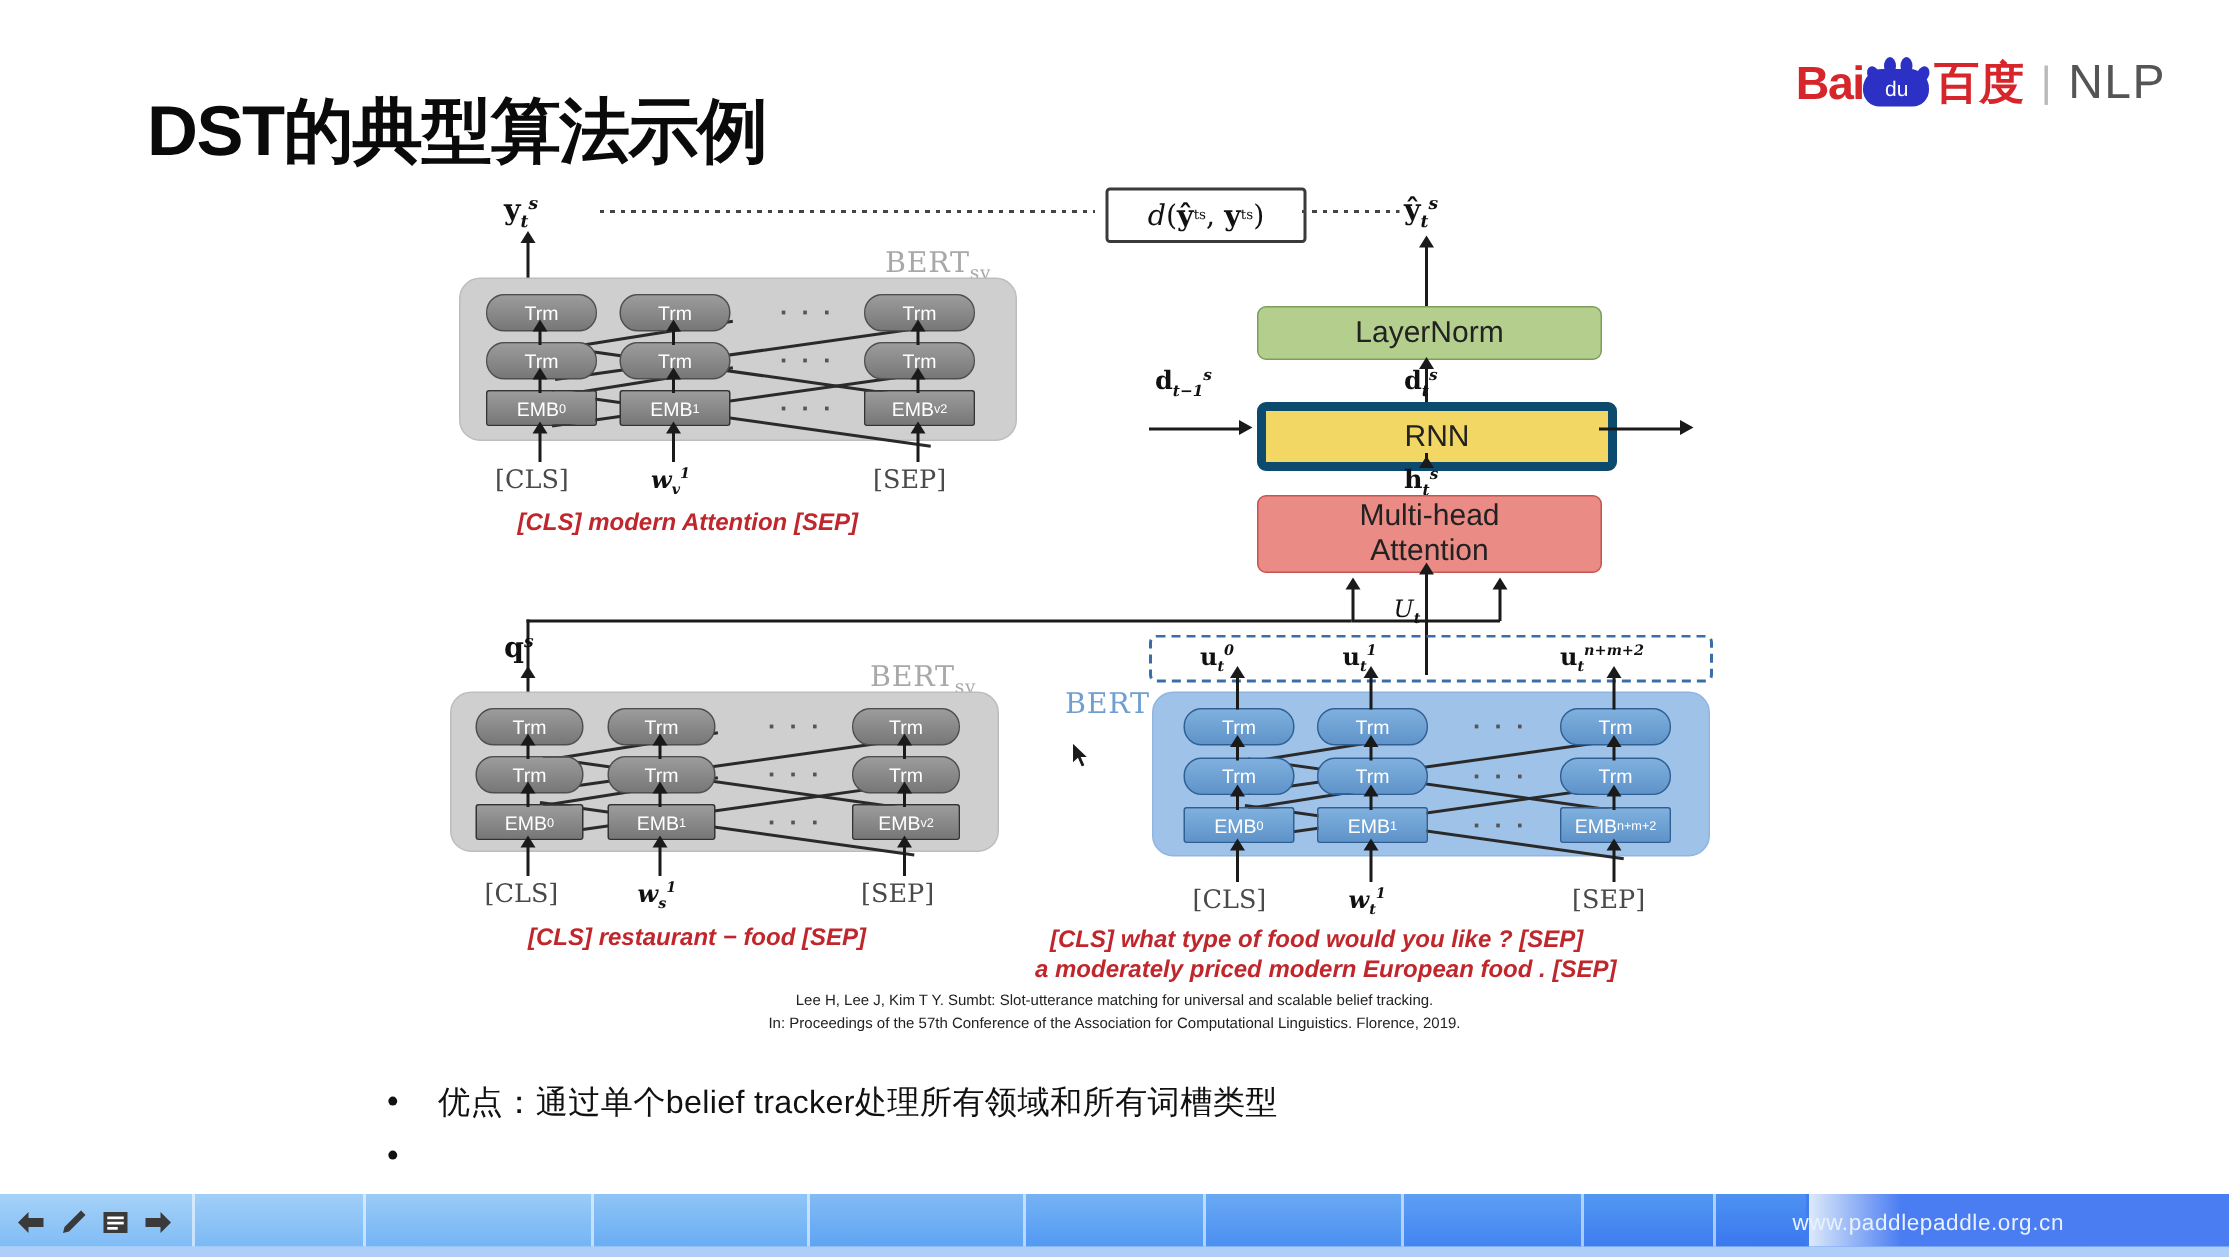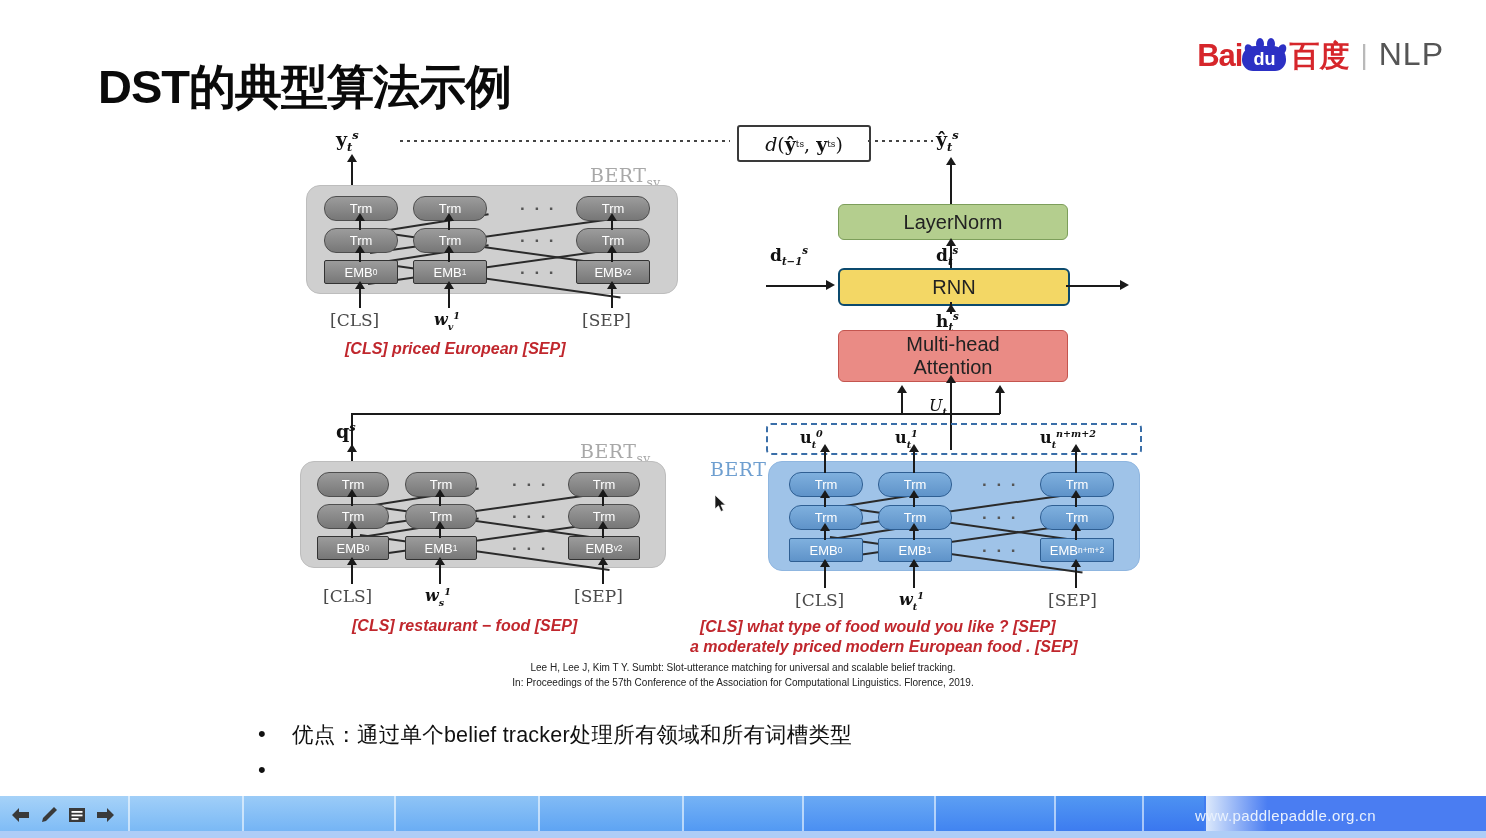--- a/index.html
+++ b/index.html
@@ -23,21 +23,21 @@
   .logo{position:absolute;right:42px;top:36px;display:flex;align-items:center;gap:11px;}
   .logo-baidu{display:flex;align-items:flex-end;position:relative;}
   .logo-bai{font-size:31px;font-weight:bold;color:#d6262b;letter-spacing:-1px;line-height:1;}
   .logo-dumark{position:relative;width:44px;height:33px;display:inline-block;}
   .logo-dublob{
     position:absolute;left:0;bottom:0;width:44px;height:25px;
     background:#2c30c4;border-radius:13px 13px 11px 11px;
   }
   .logo-du{
     position:absolute;left:0;bottom:0;width:44px;height:25px;
-    color:#fff;font-size:18px;font-weight:bold;
+    color:#fff;font-size:14px;font-weight:normal;
     display:flex;align-items:center;justify-content:center;line-height:1;
   }
   .paw{position:absolute;background:#2c30c4;border-radius:50%;}
   .p1{width:8px;height:11px;left:3px;top:6px;transform:rotate(-25deg);}
   .p2{width:8px;height:12px;left:14px;top:0px;}
   .p3{width:8px;height:12px;left:25px;top:0px;}
   .p4{width:8px;height:11px;left:36px;top:6px;transform:rotate(25deg);}
   .logo-cn{font-size:30px;font-weight:bold;color:#d6262b;line-height:1;margin-left:3px;}
   .logo-sep{font-size:28px;color:#b9b9b9;font-weight:300;}
   .logo-nlp{font-size:32px;color:#555;letter-spacing:1px;font-weight:400;}
@@ -100,21 +100,21 @@
     position:absolute;height:2px;
     background-image:repeating-linear-gradient(to right,#444 0 3px,transparent 3px 7px);
   }
 
   .cbox{
     position:absolute;border-radius:6px;display:flex;
     align-items:center;justify-content:center;text-align:center;
     font-size:20px;color:#222;font-family:"Liberation Sans", sans-serif;line-height:1.15;
   }
   .cbox.green{background:#b4ce8e;border:1px solid #7d9e5b;}
-  .cbox.yellow{background:#f3d765;border:2px solid #0c4a6e;}
+  .cbox.yellow{background:#f3d765;border:6px solid #0c4a6e;}
   .cbox.red{background:#ea8b85;border:1px solid #c4554f;}
 
   .dbox{
     position:absolute;background:#fff;border:2px solid #3a3a3a;border-radius:3px;
     display:flex;align-items:center;justify-content:center;
     font-family:"DejaVu Serif", serif;font-size:19px;color:#111;
   }
   .dashbox{
     position:absolute;border:2px dashed #3a6ea8;border-radius:5px;background:transparent;
   }
@@ -236,21 +236,21 @@
     <div class="vline" style="left:359px;top:168px;height:20px;"></div>
       <div class="arrowup" style="left:355px;top:161px;"></div>
     <div class="vline" style="left:448px;top:168px;height:20px;"></div>
       <div class="arrowup" style="left:444px;top:161px;"></div>
     <div class="vline" style="left:611px;top:168px;height:20px;"></div>
       <div class="arrowup" style="left:607px;top:161px;"></div>
 
     <div class="serif-lab" style="left:330px;top:190px;font-size:17px;">[CLS]</div>
     <div class="mathlab" style="left:434px;top:190px;font-size:16px;font-style:italic;">w<sub>v</sub><sup>1</sup></div>
     <div class="serif-lab" style="left:582px;top:190px;font-size:17px;">[SEP]</div>
-    <div class="redtext" style="left:345px;top:220px;">[CLS]  priced  European   [SEP]</div>
+    <div class="redtext" style="left:345px;top:220px;">[CLS]  modern  Attention   [SEP]</div>
 
     <div class="dbox" style="left:737px;top:5px;width:130px;height:33px;">
       <span style="font-style:italic;">d</span>(<b>ŷ</b><sub style="font-size:9px;">t</sub><sup style="font-size:9px;">s</sup>,&nbsp;<b>y</b><sub style="font-size:9px;">t</sub><sup style="font-size:9px;">s</sup>)
     </div>
     <div class="dotline" style="left:868px;top:20px;width:65px;"></div>
     <div class="mathlab" style="left:936px;top:8px;font-size:19px;">ŷ<sub>t</sub><sup>s</sup></div>
 
     <div class="vline" style="left:950px;top:44px;height:150px;"></div>
     <div class="arrowup" style="left:946px;top:37px;"></div>
 

